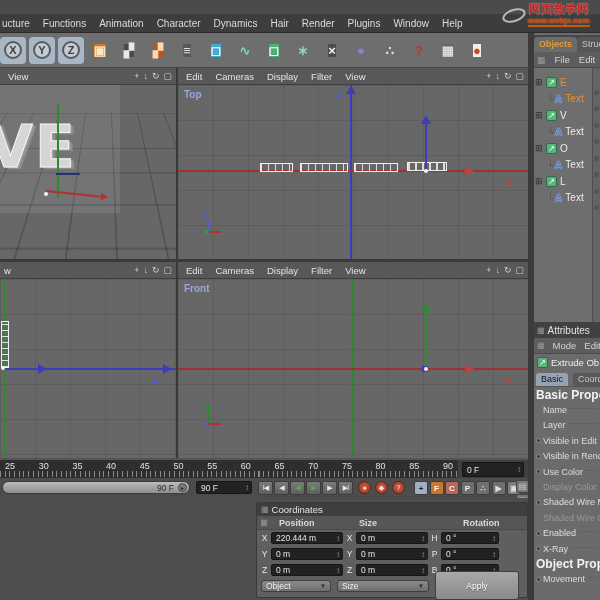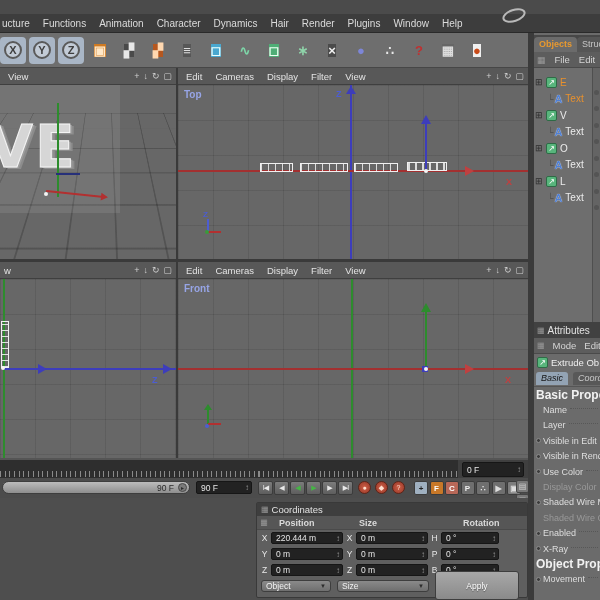--- a/index.html
+++ b/index.html
@@ -70,22 +70,22 @@
                padding-left:3px; }
   #attr-menu { left:534px; top:338px; width:66px; height:16px; background:#5d5d5d;
                border-bottom:1px solid #4a4a4a; display:flex; align-items:center; gap:8px;
                padding-left:3px; font-size:9.5px; color:#d5d5d5; }
   #attr-body { left:534px; top:354px; width:66px; height:246px; background:#6b6b6b;
                overflow:hidden; }
   #attr-obj { height:17px; display:flex; align-items:center; gap:3px; padding-left:3px;
               font-size:9.5px; color:#efefef; white-space:nowrap; }
   #attr-obj .obj-ic { width:11px; height:11px; background:#58b57c; border:1px solid #2e6b46;
                       border-radius:2px; color:#fff; font-size:8px; line-height:9px; text-align:center; }
-  #attr-tabs { height:16px; display:flex; align-items:center; gap:5px; padding-left:2px;
-               border-bottom:1px solid #555;font-style:italic; }
+  #attr-tabs { height:16px; display:flex; align-items:flex-end; gap:5px; padding-left:2px;
+               border-bottom:1px solid #555; }
   .attr-tab { font-size:9px; padding:1px 5px 2px 5px; border-radius:3px 3px 0 0; white-space:nowrap; }
   .attr-tab.active { background:#93a3b4; color:#151515; }
   .attr-tab.idle { background:#585858; color:#c8c8c8; }
   .attr-row { height:15.4px; display:flex; align-items:center; font-size:9px; color:#dedede;
               padding:0 2px 0 2px; white-space:nowrap; overflow:hidden; }
   .attr-row .dot { width:5px; height:5px; border-radius:50%; background:#3c3c3c;
                    border:1px solid #8a8a8a; margin-right:2px; flex:0 0 auto; visibility:hidden; }
   .attr-row .dot.on { visibility:visible; }
   .attr-row .leader { flex:1; border-bottom:1px dotted #575757; margin:0 0 3px 3px; min-width:4px; }
   .attr-row.hdr { font-weight:bold; color:#f2f2f2; font-size:12px; }
@@ -228,20 +228,24 @@
       <span>Dynamics</span>
       <span>Hair</span>
       <span>Render</span>
       <span>Plugins</span>
       <span>Window</span>
       <span>Help</span>
     </div>
 
   <div class="abs" id="watermark">
     <div class="oval"></div>
+    <div class="wm-text">
+      <div class="l1">网页教学网</div>
+      <div class="l2">www.webjx.com</div>
+    </div>
   </div>
 
   <div class="abs" id="toolbar">
 
       <div class="tbtn circle">
         <span class="glyph">X</span>
       </div>
 
       <div class="tbtn circle">
         <span class="glyph">Y</span>
@@ -428,20 +432,37 @@
         <div class="axis-line" style="left:30px; top:144px; width:13px; height:1.5px; background:#b23030;"></div>
         <div class="dot-origin" style="left:27px; top:145px; background:#4d5dd0;"></div>
       </div>
     </div>
 
     <div class="abs vsplit"></div>
     <div class="abs hsplit"></div>
   </div>
 
   <div class="abs" id="ruler">
+    <div id="ruler-nums">
+
+    <span>25</span>
+        <span>30</span>
+        <span>35</span>
+        <span>40</span>
+        <span>45</span>
+        <span>50</span>
+        <span>55</span>
+        <span>60</span>
+        <span>65</span>
+        <span>70</span>
+        <span>75</span>
+        <span>80</span>
+        <span>85</span>
+        <span>90</span>
+      </div>
     <div id="ruler-ticks"></div>
   </div>
   <div class="abs" id="ruler-right">
     <div class="dfield" id="frame0-field">
       <span>0 F</span>
       <span class="stepper">↕</span>
     </div>
   </div>
 
   <div class="abs" id="sliderrow">

